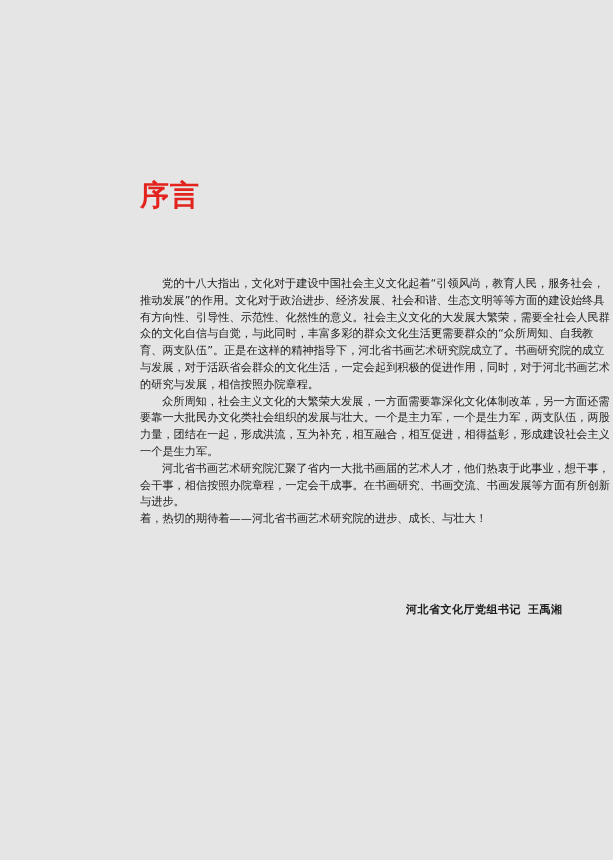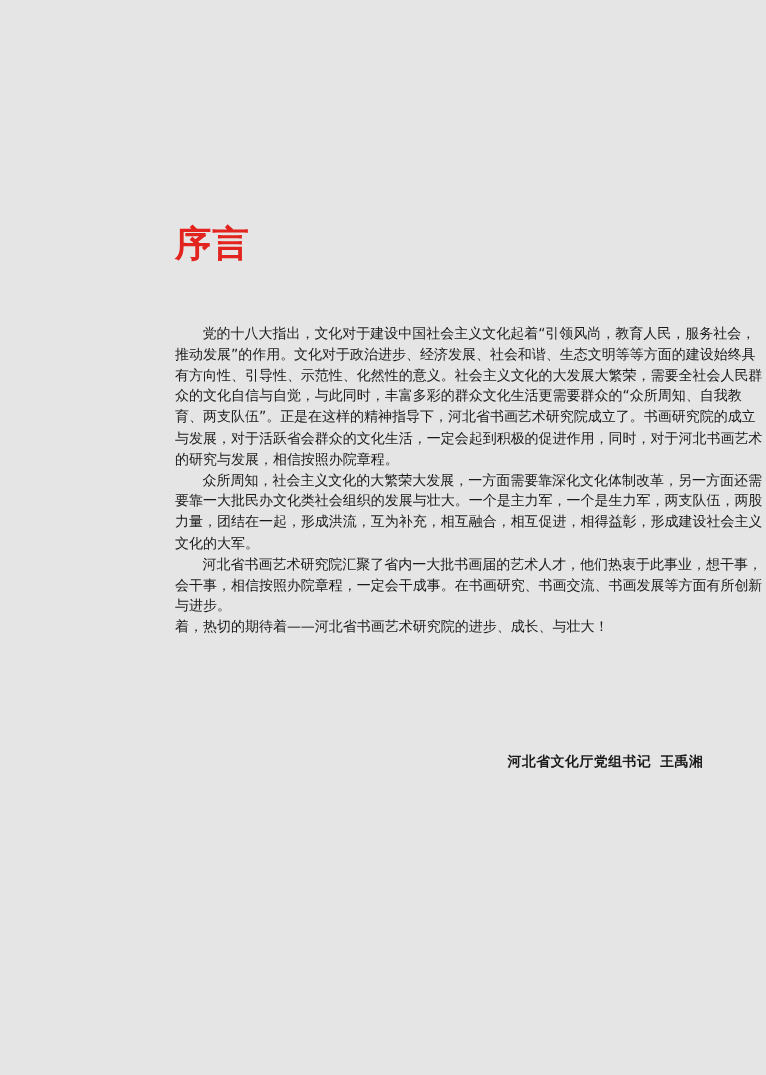--- a/index.html
+++ b/index.html
@@ -1,19 +1,19 @@
 <!DOCTYPE html>
 <html><head>
 <meta charset="utf-8">
 <style>
   html, body { margin:0; padding:0; background:#ffffff; }
   body { width:613px; height:860px; position:relative; overflow:hidden; }
   .page { position:absolute; left:0; top:0; width:613px; height:860px; background:#e5e5e5; }
   .title { position:absolute; left:140px; top:176px; font-family:"DejaVu Serif", serif; font-size:29px; color:#e3231e; letter-spacing:1px; font-weight:bold; }
-  .body { position:absolute; left:140px; top:259px; width:400px; font-family:"DejaVu Sans", sans-serif; font-size:11.2px; color:#1a1a1a; }
+  .body { position:absolute; left:140px; top:276px; width:400px; font-family:"DejaVu Sans", sans-serif; font-size:11.2px; color:#1a1a1a; }
   .line { height:16.8px; line-height:16.8px; white-space:nowrap; text-align:justify; text-align-last:justify; }
   .line.last { text-align-last:left; }
   .line.indent { padding-left:22px; }
   .sign { position:absolute; left:406px; top:602px; font-family:Liberation Mono, monospace; font-size:11px; font-weight:bold; color:#1a1a1a; letter-spacing:0.5px; white-space:nowrap; }
 </style>
 </head>
 <body>
 
 <div class="page">
   <div class="title">序言</div>
@@ -24,21 +24,21 @@
     <div class="line">推动发展”的作用。文化对于政治进步、经济发展、社会和谐、生态文明等等方面的建设始终具</div>
     <div class="line">有方向性、引导性、示范性、化然性的意义。社会主义文化的大发展大繁荣，需要全社会人民群</div>
     <div class="line">众的文化自信与自觉，与此同时，丰富多彩的群众文化生活更需要群众的“众所周知、自我教</div>
     <div class="line">育、两支队伍”。正是在这样的精神指导下，河北省书画艺术研究院成立了。书画研究院的成立</div>
     <div class="line">与发展，对于活跃省会群众的文化生活，一定会起到积极的促进作用，同时，对于河北书画艺术</div>
     <div class="line last">的研究与发展，相信按照办院章程。</div>
 
     <div class="line indent">众所周知，社会主义文化的大繁荣大发展，一方面需要靠深化文化体制改革，另一方面还需</div>
     <div class="line">要靠一大批民办文化类社会组织的发展与壮大。一个是主力军，一个是生力军，两支队伍，两股</div>
     <div class="line">力量，团结在一起，形成洪流，互为补充，相互融合，相互促进，相得益彰，形成建设社会主义</div>
-    <div class="line last">文化的大军。</div>
+    <div class="line last">一个是生力军。</div>
 
     <div class="line indent">河北省书画艺术研究院汇聚了省内一大批书画届的艺术人才，他们热衷于此事业，想干事，</div>
     <div class="line">会干事，相信按照办院章程，一定会干成事。在书画研究、书画交流、书画发展等方面有所创新</div>
     <div class="line last">与进步。</div>
 
     <div class="line last">着，热切的期待着——河北省书画艺术研究院的进步、成长、与壮大！</div>
 
   </div>
 
   <div class="sign">河北省文化厅党组书记 王禹湘</div>

